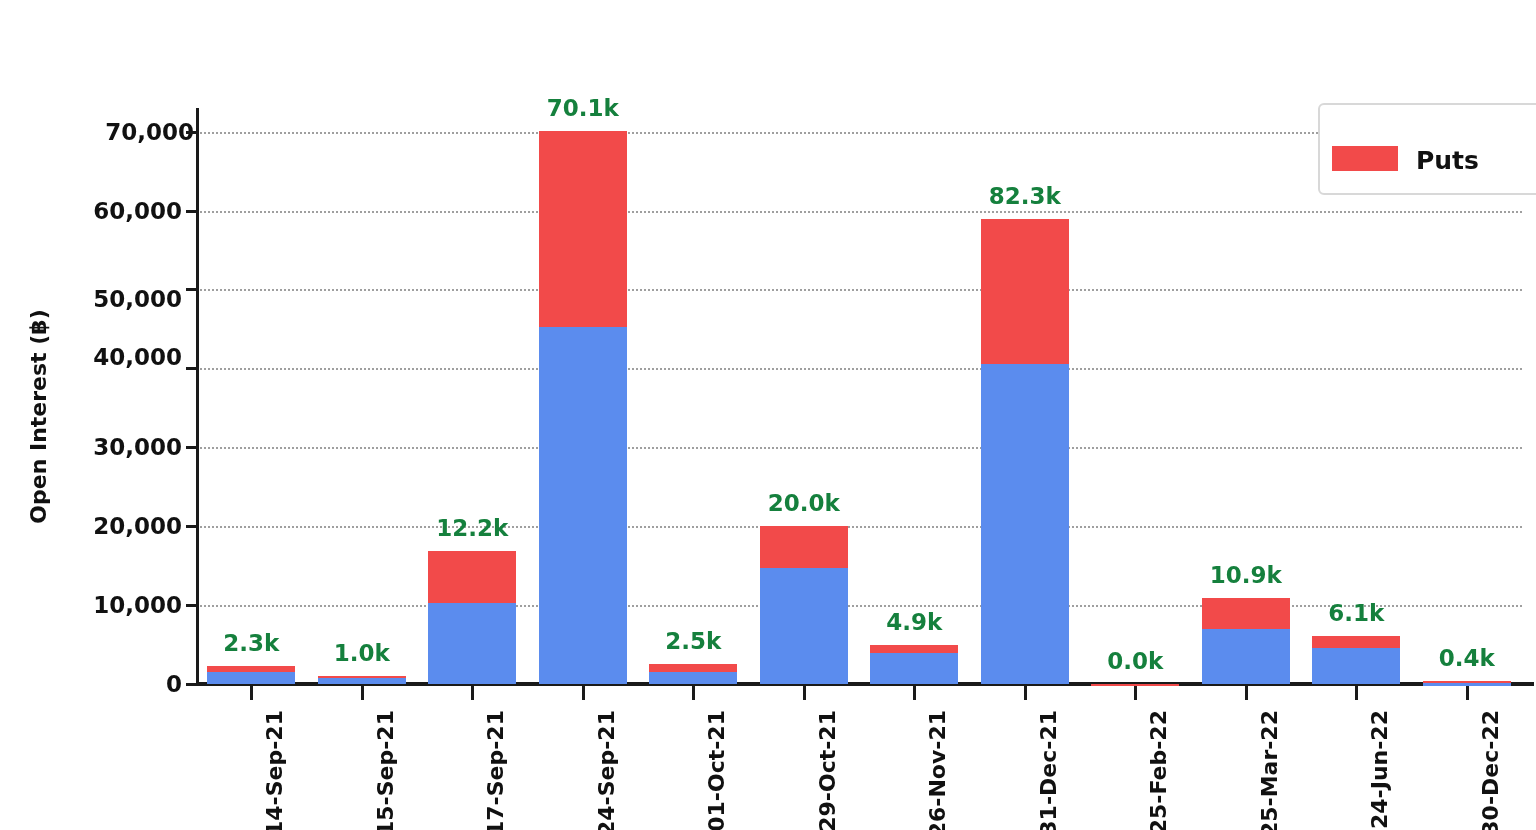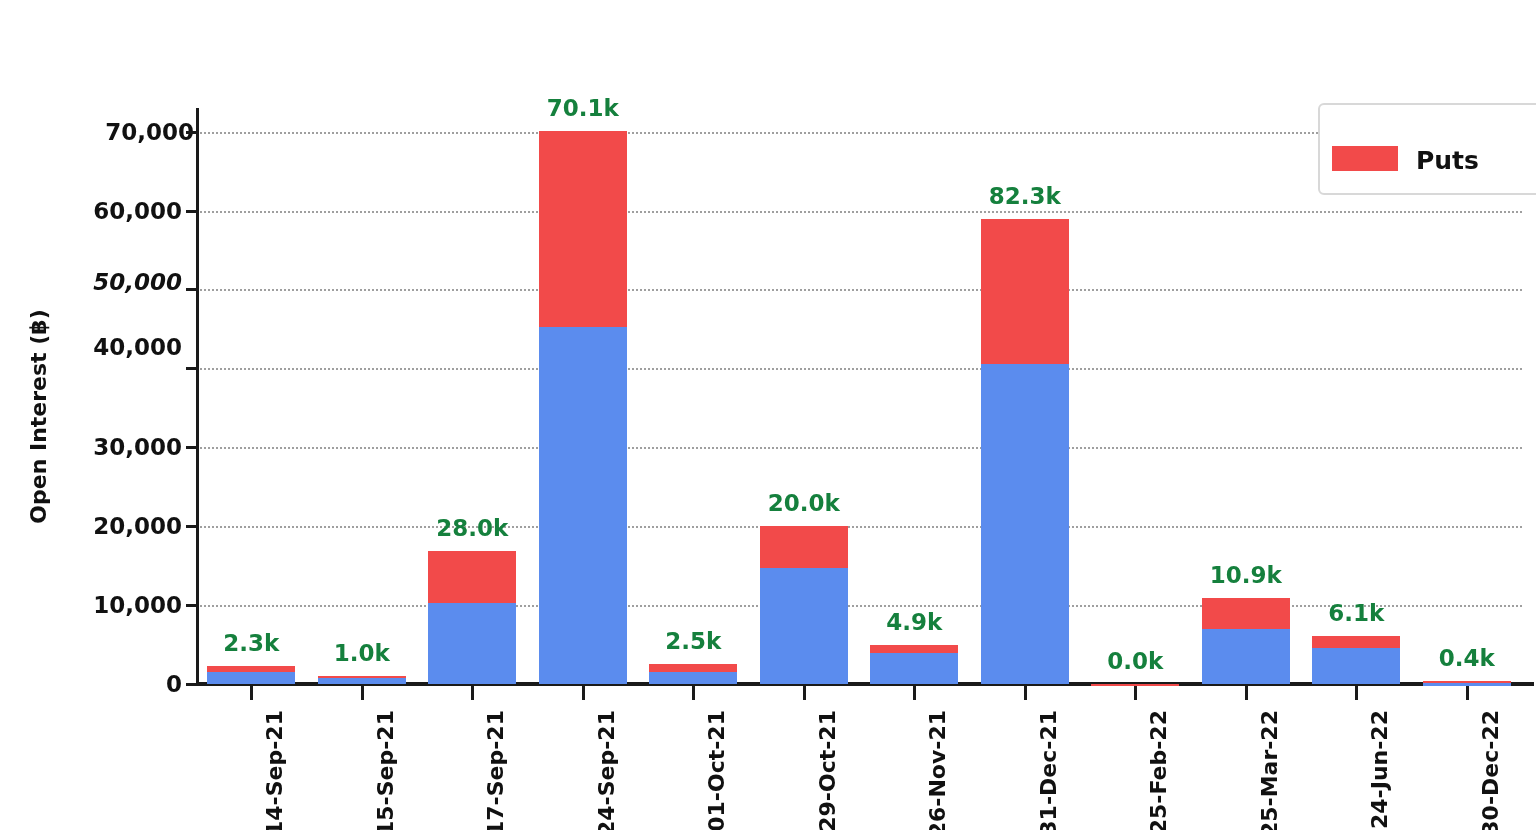--- a/index.html
+++ b/index.html
@@ -215,23 +215,23 @@
     </div>
 
 <div class="ytick" style="top: 684px; left: 0px; width: 182px;">0</div>
     <div class="ytick-mark" style="top: 683px;"></div>
     <div class="ytick" style="top: 605.096px; left: 0px; width: 182px;">10,000</div>
     <div class="ytick-mark" style="top: 604.096px;"></div>
     <div class="ytick" style="top: 526.192px; left: 0px; width: 182px;">20,000</div>
     <div class="ytick-mark" style="top: 525.192px;"></div>
     <div class="ytick" style="top: 447.288px; left: 0px; width: 182px;">30,000</div>
     <div class="ytick-mark" style="top: 446.288px;"></div>
-    <div class="ytick" style="top: 347px; left: 0px; width: 182px;">40,000</div>
+    <div class="ytick" style="top: 357px; left: 0px; width: 182px;">40,000</div>
     <div class="ytick-mark" style="top: 367.384px;"></div>
-    <div class="ytick" style="top: 282px; left: 0px; width: 182px; font-style: italic;">50,000</div>
+    <div class="ytick" style="top: 299px; left: 0px; width: 182px;">50,000</div>
     <div class="ytick-mark" style="top: 288.479px;"></div>
     <div class="ytick" style="top: 210.575px; left: 0px; width: 182px;">60,000</div>
     <div class="ytick-mark" style="top: 209.575px;"></div>
     <div class="ytick" style="top: 131.671px; left: 12px; width: 182px;">70,000</div>
     <div class="ytick-mark" style="top: 130.671px;"></div>
     <div class="bar-group" style="left: 207.05px; width: 88.4px; top: 665.852px; height: 18.1479px;">
       <div class="seg-puts" style="top: 0px; height: 6.31233px; background: rgb(242, 74, 74);"></div>
       <div class="seg-calls" style="top: 6.31233px; height: 11.8356px; background: rgb(91, 140, 238);"></div>
     </div>
     <div class="bar-label" style="left: 151.25px; top: 629.852px;">2.3k</div>
@@ -241,21 +241,21 @@
       <div class="seg-puts" style="top: 0px; height: 2.36712px; background: rgb(242, 74, 74);"></div>
       <div class="seg-calls" style="top: 2.36712px; height: 5.52329px; background: rgb(91, 140, 238);"></div>
     </div>
     <div class="bar-label" style="left: 261.75px; top: 640.11px; text-align: center;">1.0k</div>
     <div class="xtick-mark" style="left: 360.75px;"></div>
     <div class="xtick-label" style="left: 372.75px; top: 710px;">15-Sep-21</div>
     <div class="bar-group" style="left: 428.05px; width: 88.4px; top: 550.652px; height: 133.348px;">
       <div class="seg-puts" style="top: 0px; height: 52.0767px; background: rgb(242, 74, 74);"></div>
       <div class="seg-calls" style="top: 52.0767px; height: 81.2712px; background: rgb(91, 140, 238);"></div>
     </div>
-    <div class="bar-label" style="left: 372.25px; top: 514.652px;">28.0k</div>
+    <div class="bar-label" style="left: 372.25px; top: 514.652px;">12.2k</div>
     <div class="xtick-mark" style="left: 471.25px;"></div>
     <div class="xtick-label" style="left: 483.25px; top: 710px;">17-Sep-21</div>
     <div class="bar-group" style="left: 538.55px; width: 88.4px; top: 130.882px; height: 553.118px;">
       <div class="seg-puts" style="top: 0px; height: 196.471px; background: rgb(242, 74, 74);"></div>
       <div class="seg-calls" style="top: 196.471px; height: 356.647px; background: rgb(91, 140, 238);"></div>
     </div>
     <div class="bar-label" style="left: 482.75px; top: 94.8822px;">70.1k</div>
     <div class="xtick-mark" style="left: 581.75px;"></div>
     <div class="xtick-label" style="left: 593.75px; top: 710px;">24-Sep-21</div>
     <div class="bar-group" style="left: 649.05px; width: 88.4px; top: 664.274px; height: 19.726px;">

